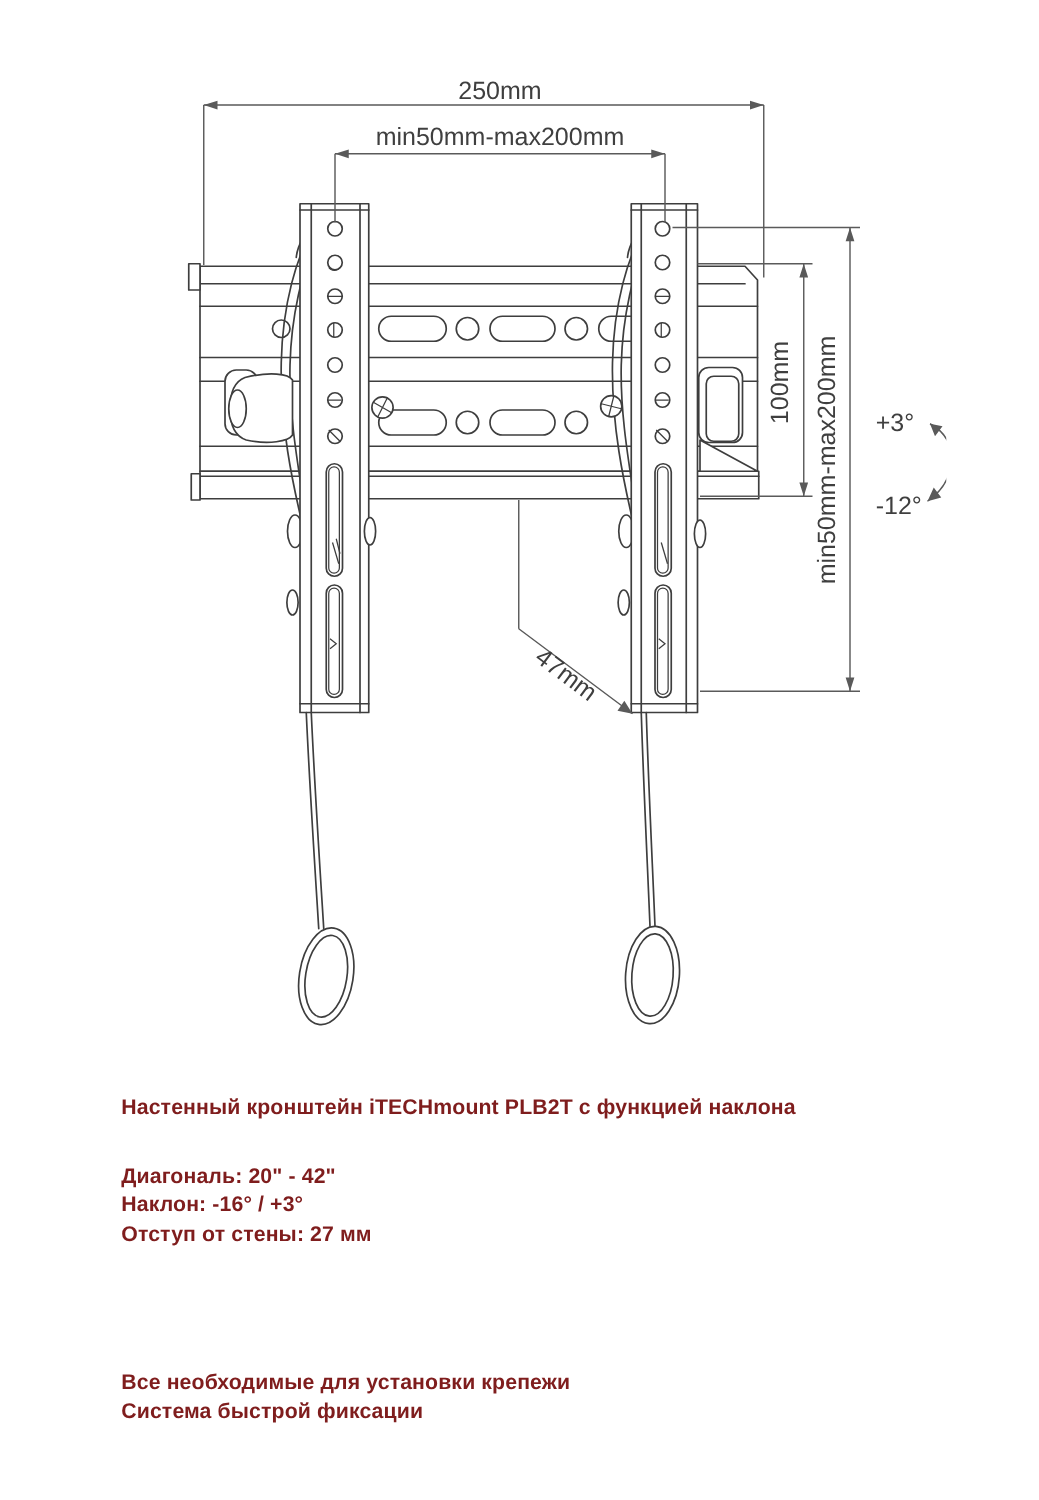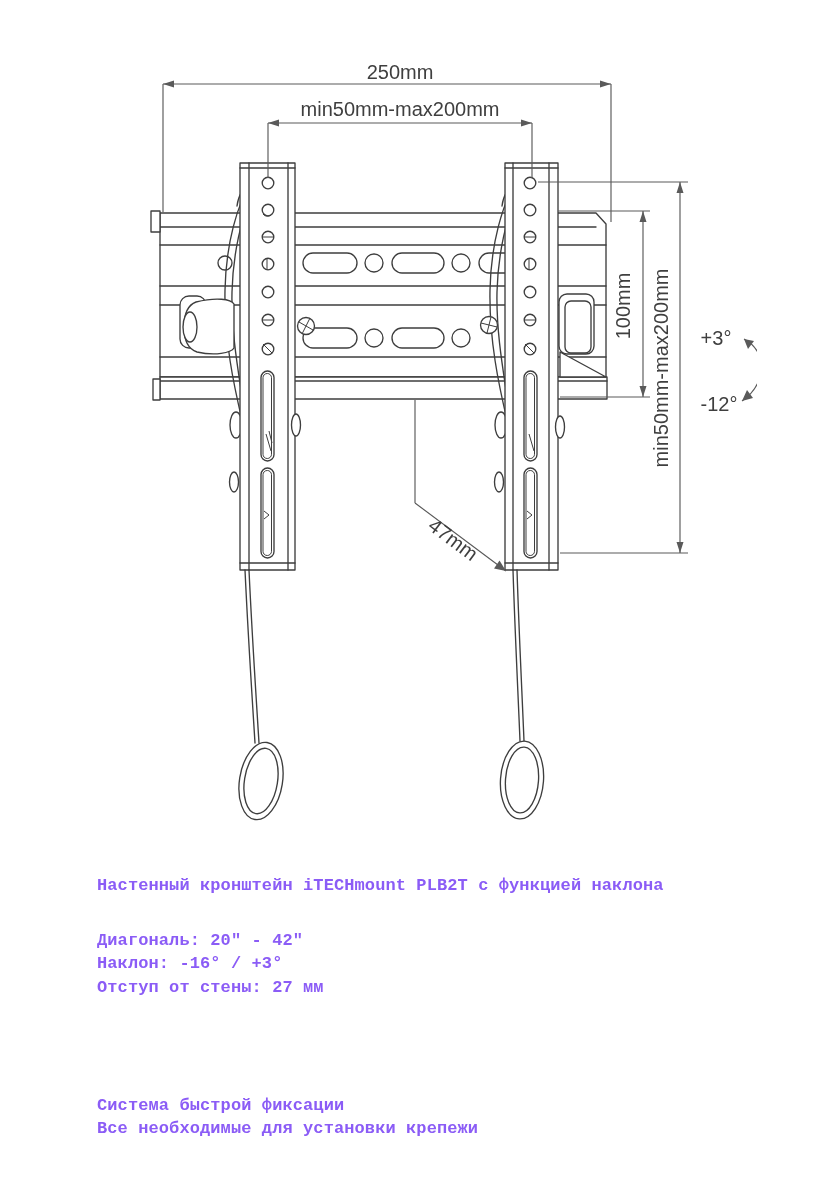--- a/index.html
+++ b/index.html
@@ -5,22 +5,22 @@
   html,body{margin:0;padding:0;background:#fff;}
   .page{position:relative;width:757px;height:1200px;background:#ffffff;overflow:hidden;
         font-family:"Liberation Sans",sans-serif;}
   .diagram-svg{position:absolute;left:0;top:0;}
   .part{stroke:#3e3e3e;stroke-width:1.35;fill:none;stroke-linejoin:round;stroke-linecap:round;}
   .partw{stroke:#3e3e3e;stroke-width:1.35;fill:#ffffff;stroke-linejoin:round;}
   .thin{stroke:#3e3e3e;stroke-width:1;fill:none;}
   .dim{stroke:#5a5a5a;stroke-width:1.15;fill:none;stroke-linecap:butt;}
   .arrow{fill:#5a5a5a;stroke:none;}
   .dimtext{font-family:"Liberation Sans",sans-serif;font-size:20px;fill:#3f3f3f;}
-  .desc{position:absolute;left:97px;top:874px;width:700px;height:300px;color:#8b5cf6;
-        font-weight:700;font-size:17px;line-height:23.4px;letter-spacing:0.1px;font-family:Liberation Mono, monospace;}
+  .desc{position:absolute;left:97px;top:874px;width:700px;height:300px;color:#7f1d1d;
+        font-weight:700;font-size:17px;line-height:23.4px;letter-spacing:0.1px;}
   .desc .title{position:absolute;left:0;top:0;white-space:nowrap;}
   .desc .specs{position:absolute;left:0;top:55px;}
   .desc .extras{position:absolute;left:0;top:220px;}
   .desc .line{white-space:nowrap;}
 </style>
 </head>
 <body>
 
 <div class="page">
 
@@ -189,18 +189,18 @@
   </svg>
 
   <div class="desc">
     <div class="title">Настенный кронштейн iTECHmount PLB2T с функцией наклона</div>
     <div class="specs">
       <div class="line">Диагональ: 20" - 42"</div>
       <div class="line">Наклон: -16° / +3°</div>
       <div class="line">Отступ от стены: 27 мм</div>
     </div>
     <div class="extras">
+      <div class="line">Все необходимые для установки крепежи</div>
       <div class="line">Система быстрой фиксации</div>
-      <div class="line">Все необходимые для установки крепежи</div>
     </div>
   </div>
 
 </div>
 
 </body></html>

